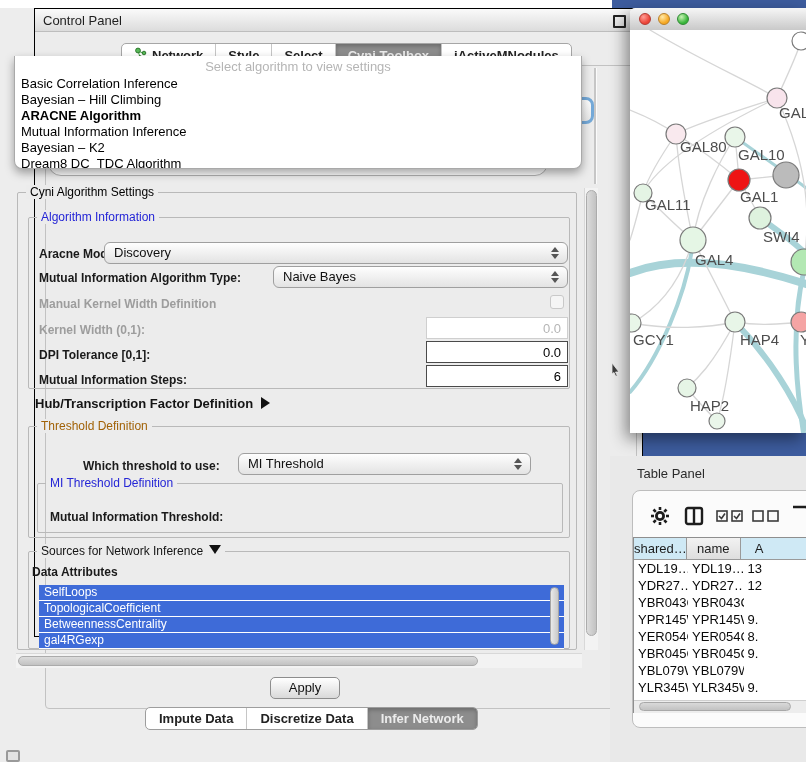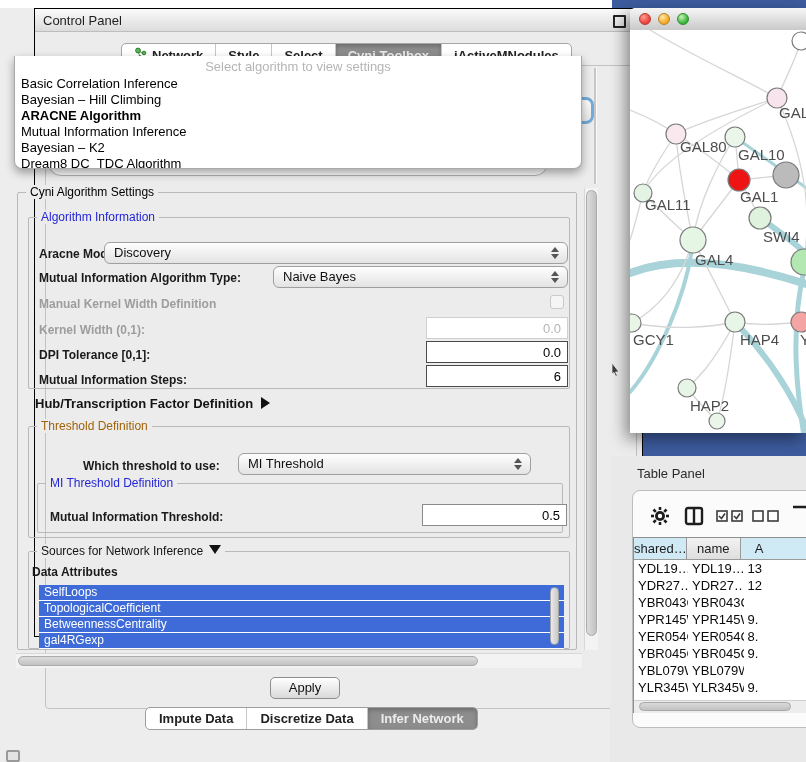--- a/index.html
+++ b/index.html
@@ -221,21 +221,20 @@
         <span>MI Threshold</span>
         <span class="spin">
             <b class="up"></b>
             <b class="dn"></b>
           </span>
       </div>
 
       <div class="group" style="left:8px;top:56px;width:526px;height:50px;">
         <span class="group-label blue">MI Threshold Definition</span>
         <div class="flabel" style="left:12px;top:26px;">Mutual Information Threshold:</div>
-        <div class="tfield en" style="left:384px;top:20px;width:145px;border-width:1px;border-color:#8a8a8a;">0.5</div>
       </div>
     </div>
 
     <div class="group" style="left:14px;top:367px;width:542px;height:98px;">
       <span class="group-label srctitle"><span>Sources for Network Inference</span><span class="tri-down"></span></span>
       <div class="flabel" style="left:3px;top:13px;">Data Attributes</div>
       <div class="attrlist" style="left:10px;top:33px;width:525px;height:64px;" id="attrList">
           <div class="attr-item">SelfLoops</div>
           <div class="attr-item">TopologicalCoefficient</div>
           <div class="attr-item">BetweennessCentrality</div>

